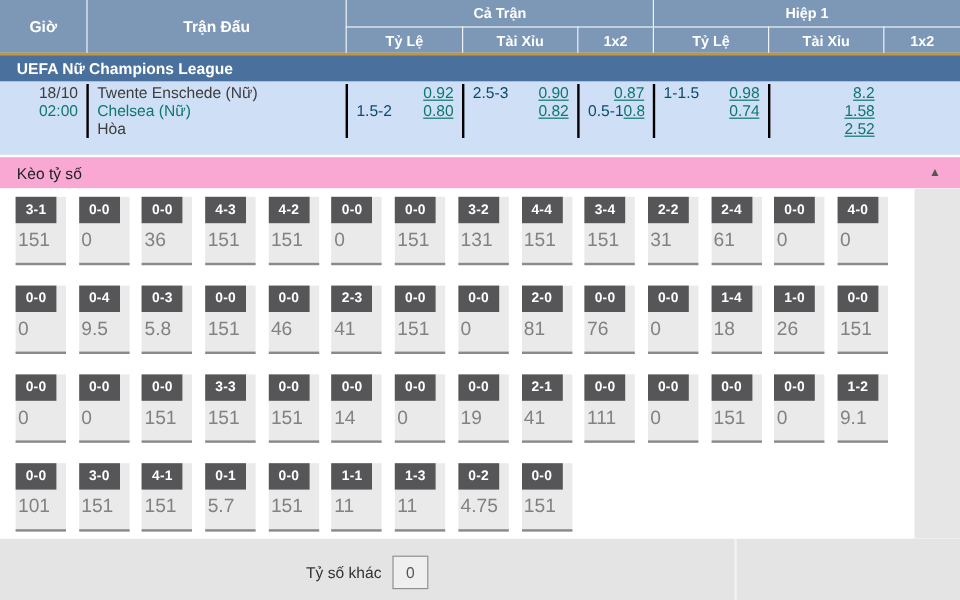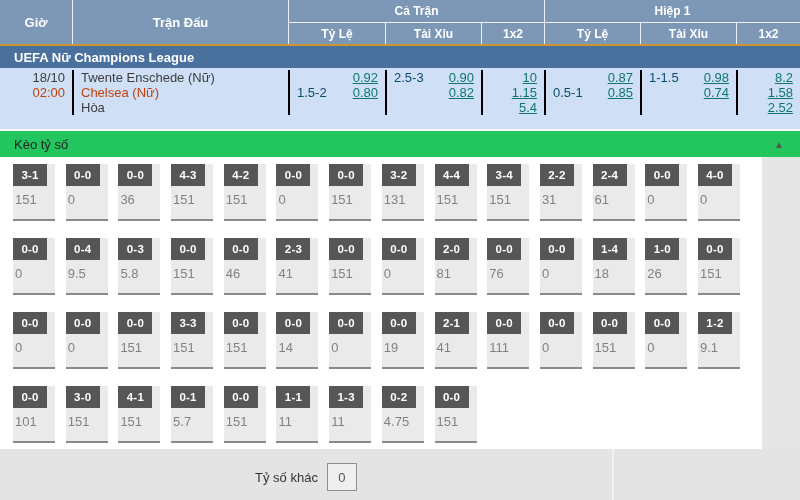--- a/index.html
+++ b/index.html
@@ -39,47 +39,47 @@
   .match-grid{
     display:grid;
     grid-template-columns:72px 216px 97px 96px 63px 96px 96px 64px;
     background:#cfe0f6;font-size:13px;color:#3c3c3c;
     padding:2px 0 14px 0;
   }
   .mcell{box-sizing:border-box;padding:0 7px;}
   .mcell + .mcell{border-left:2px solid #000000;}
   .line{height:15px;line-height:15px;display:flex;justify-content:space-between;white-space:nowrap;overflow:hidden;}
   .r{justify-content:flex-end;}
-  .red{color:#c2410c;}
+  .red{color:#0f766e;}
   .hline{color:#0c4a6e;}
   .odd{color:#0f766e;text-decoration:underline;}
 
   
   .score-bar{
-    margin-top:2px;height:26px;background:#22c55e;color:#222;font-size:13px;
+    margin-top:2px;height:26px;background:#f9a8d4;color:#222;font-size:13px;
     display:flex;align-items:center;justify-content:space-between;
     padding:0 16px 0 14px;box-sizing:border-box;
   }
   .tri{font-size:10px;color:#555;}
 
   
   .score-area{position:relative;height:292px;background:#ffffff;overflow:hidden;}
   .right-gutter{position:absolute;top:0;right:0;width:38px;height:292px;background:#e6e6e6;border-left:2px solid #fff;}
   .score-row{display:flex;padding-left:13px;}
   .score-row.first{margin-top:7px;}
   .score-row + .score-row{margin-top:17px;}
   .score-cell{
     width:42px;height:55px;margin-right:10.7px;background:#eaeaea;
     border-bottom:2px solid #8a8a8a;box-sizing:content-box;flex:0 0 auto;cursor:pointer;
   }
   .score-badge{
     width:34px;height:22px;background:#565659;color:#fff;font-weight:bold;font-size:11.5px;
     display:flex;align-items:center;justify-content:center;letter-spacing:0.2px;
   }
-  .score-odds{font-size:13px;color:#828282;padding:6px 0 0 2px;}
+  .score-odds{font-size:16px;color:#828282;padding:6px 0 0 2px;}
 
   
   .bottom-panel{position:relative;height:63px;background:#e4e4e4;}
   .other-row{
     position:absolute;top:14px;left:0;width:612px;
     display:flex;align-items:center;justify-content:center;gap:9px;
     font-size:13px;color:#333;
   }
   .other-box{
     width:28px;height:26px;border:1px solid #8f8f8f;background:#efefef;
@@ -149,31 +149,20 @@
           <span class="hline">2.5-3</span>
           <span class="odd">0.90</span>
         </div>
       <div class="line">
           <span></span>
           <span class="odd">0.82</span>
         </div>
       <div class="line"></div>
     </div>
     <div class="mcell">
-      <div class="line r">
-          <span class="odd">10</span>
-        </div>
-      <div class="line r">
-          <span class="odd">1.15</span>
-        </div>
-      <div class="line r">
-          <span class="odd">5.4</span>
-        </div>
-    </div>
-    <div class="mcell">
       <div class="line">
           <span></span>
           <span class="odd">0.87</span>
         </div>
       <div class="line">
           <span class="hline">0.5-1</span>
           <span class="odd">0.85</span>
         </div>
       <div class="line"></div>
     </div>

